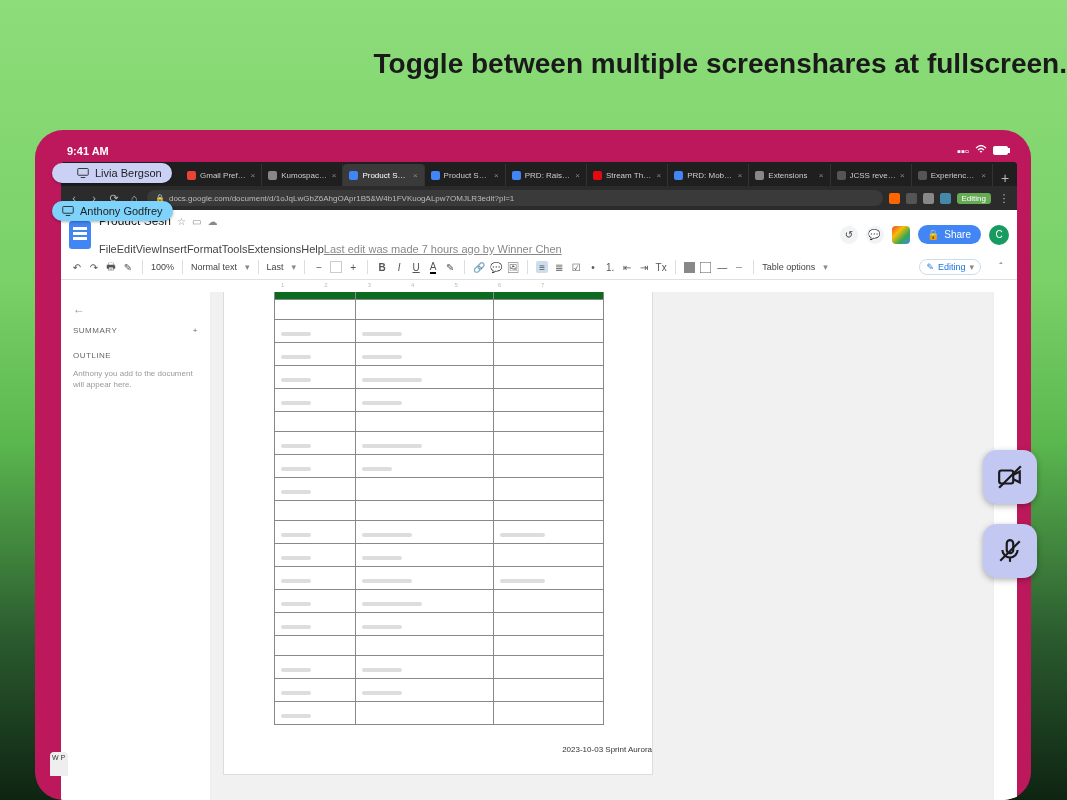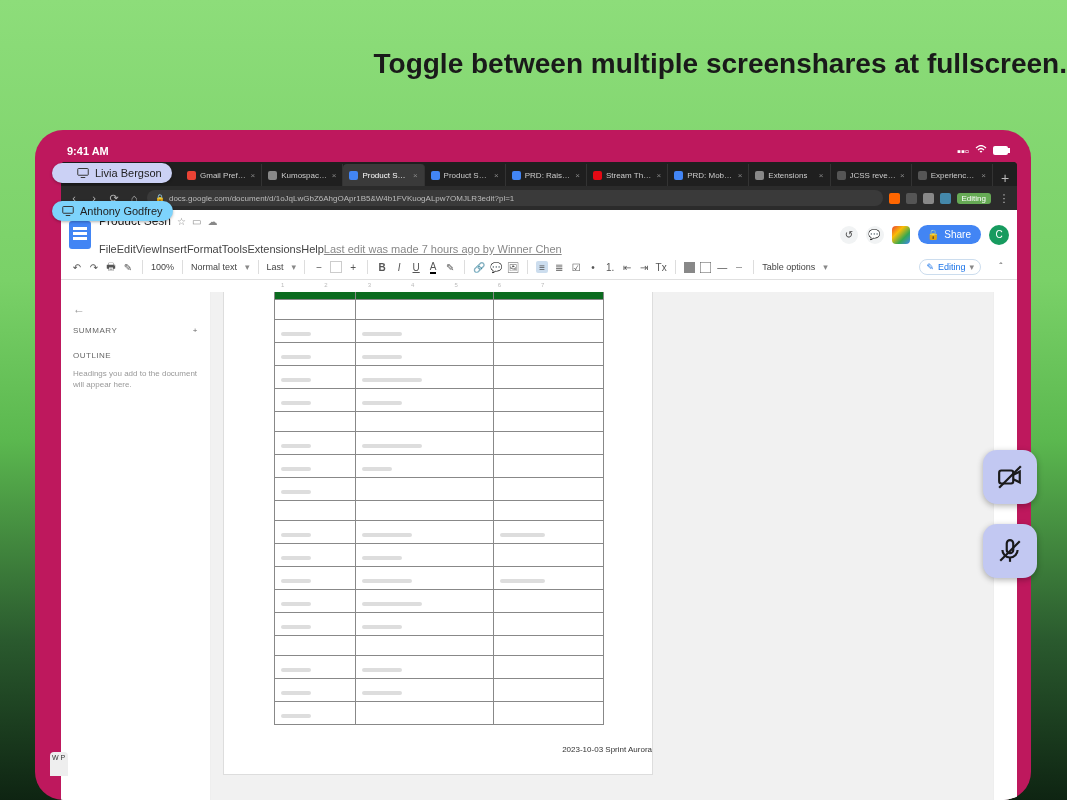--- a/index.html
+++ b/index.html
@@ -328,21 +328,21 @@
       </div>
 
       <div class="docs-body">
         <div class="left-panel">
           <div class="back">←</div>
           <div class="summ">
             <span>SUMMARY</span>
             <span>+</span>
           </div>
           <div class="outtitle">OUTLINE</div>
-          <div class="hint">Headings you add to the document will appear here.</div>
+          <div class="hint">Anthony you add to the document will appear here.</div>
         </div>
 
         <div class="page-area">
           <div class="page">
             <table class="tbl">
               <tbody>
                   <tr class="hdr">
                     <td></td>
                     <td></td>
                     <td></td>

